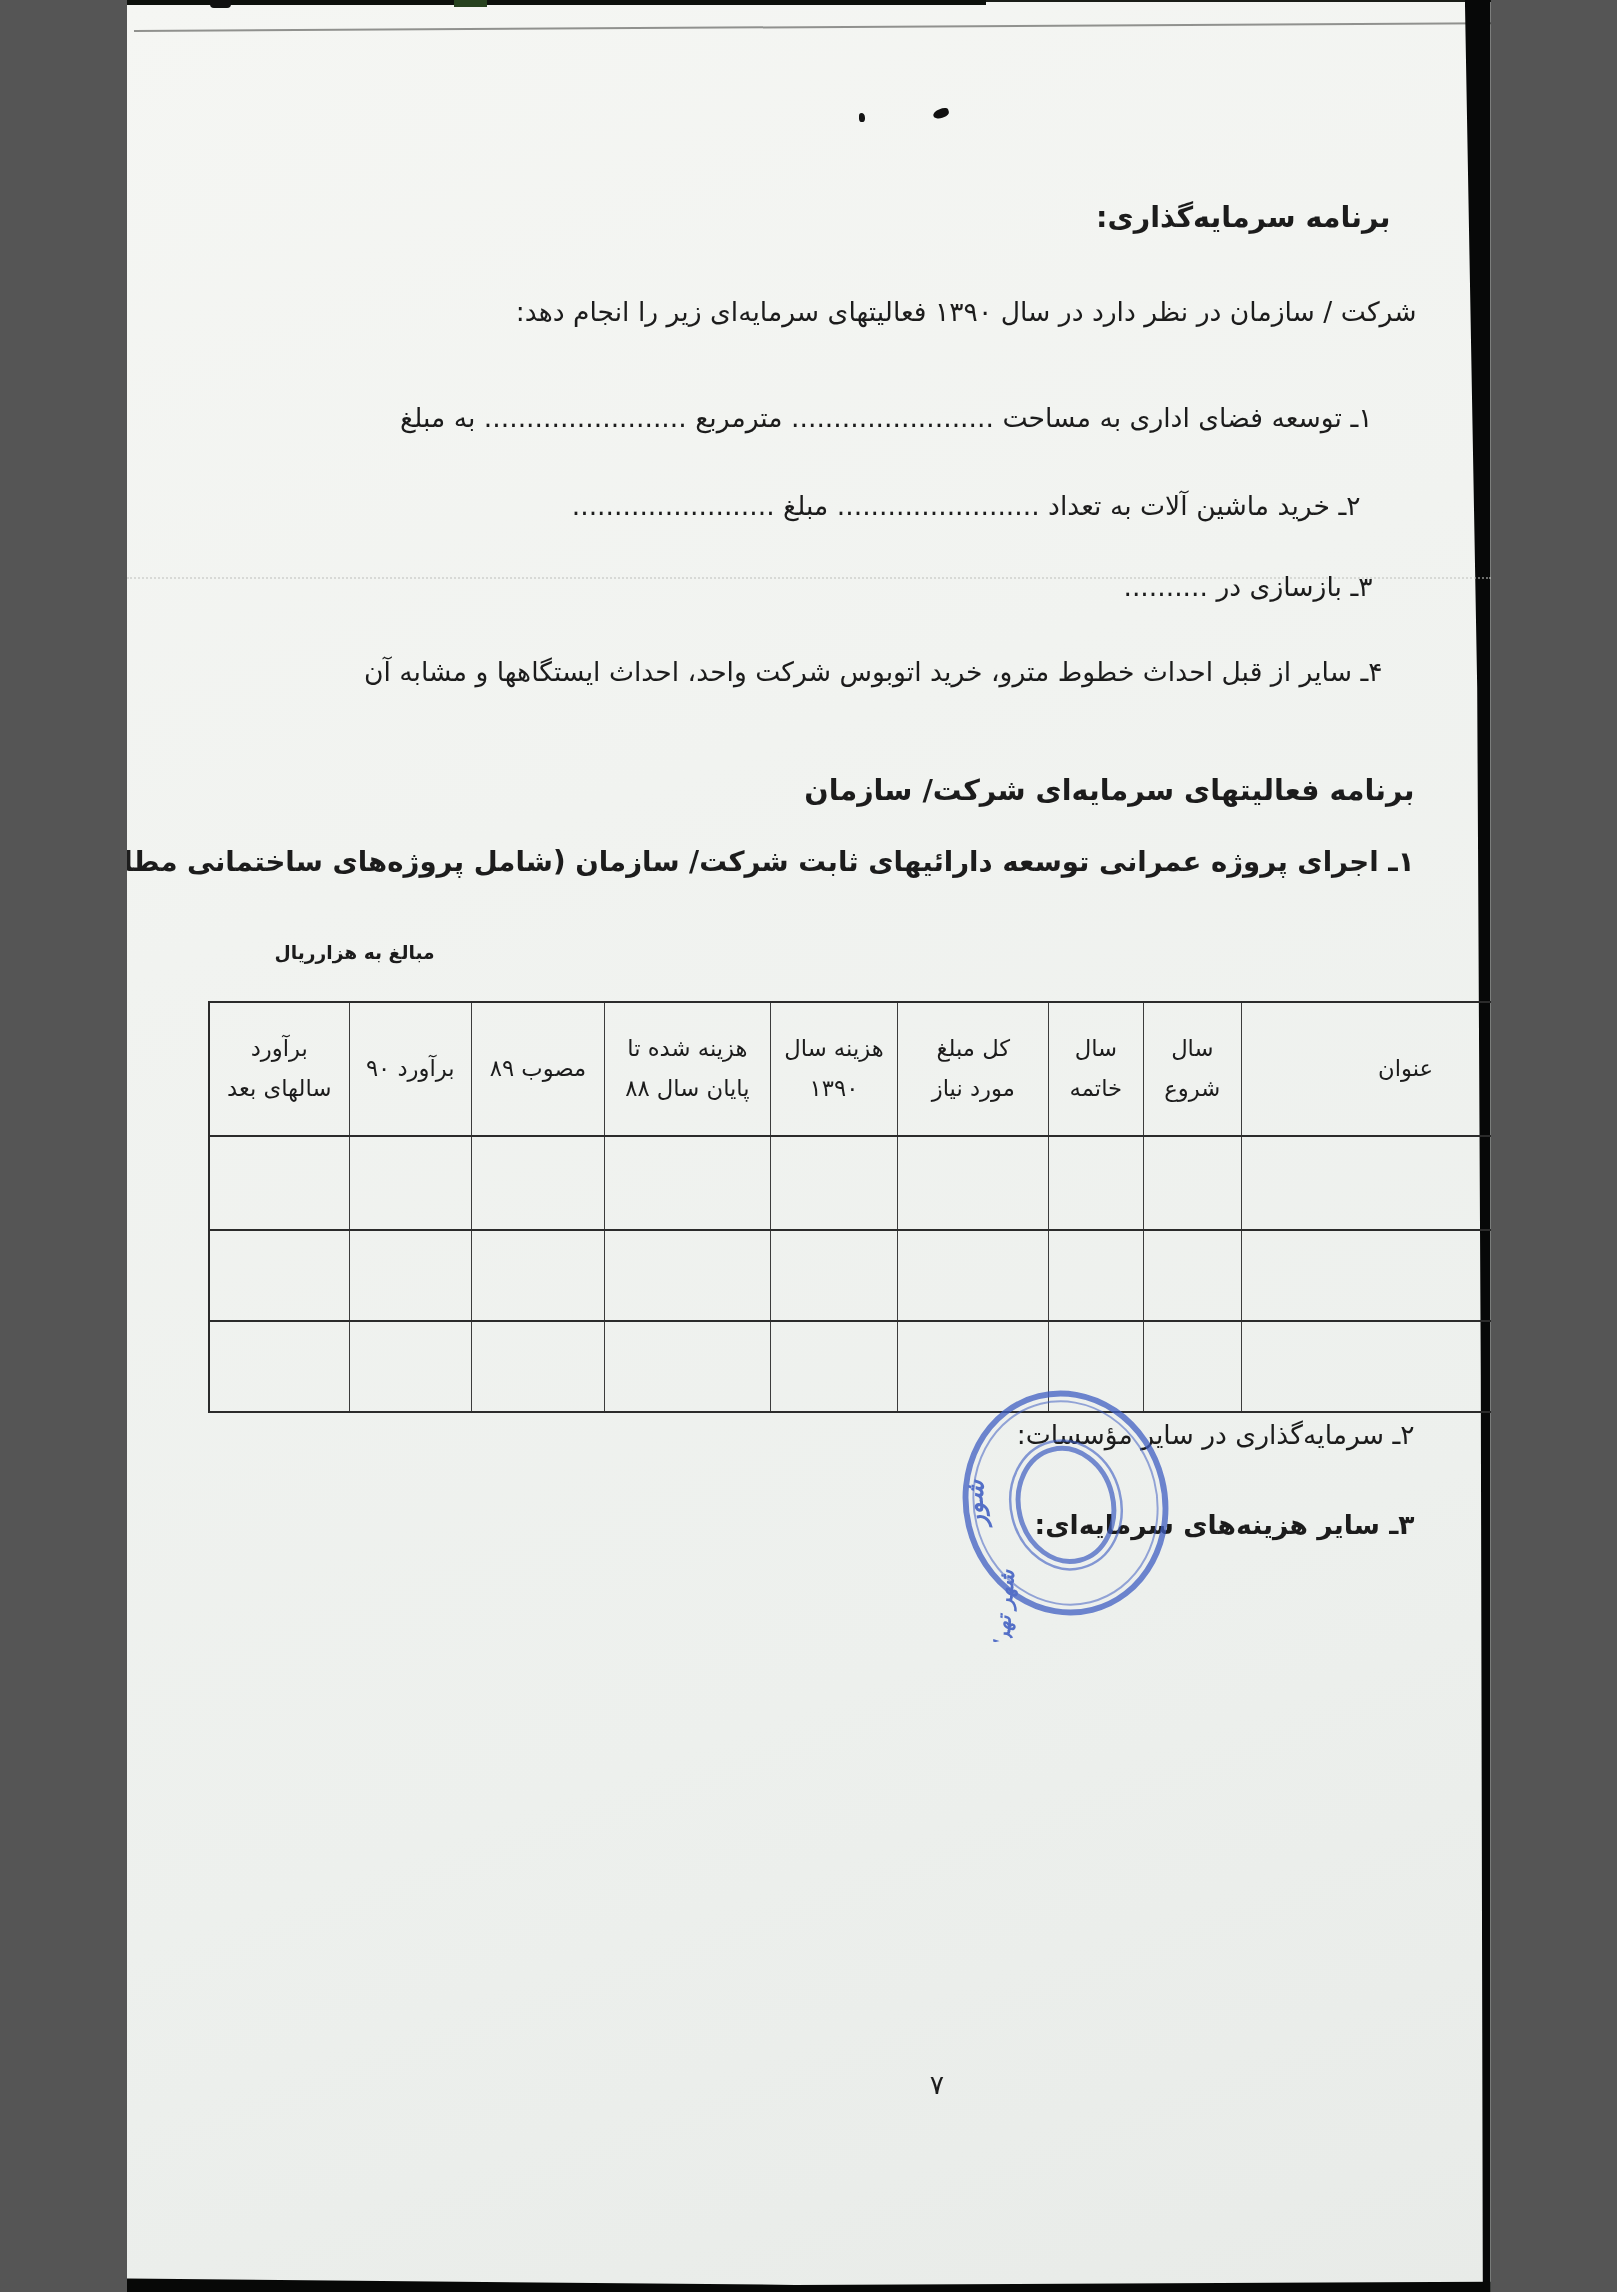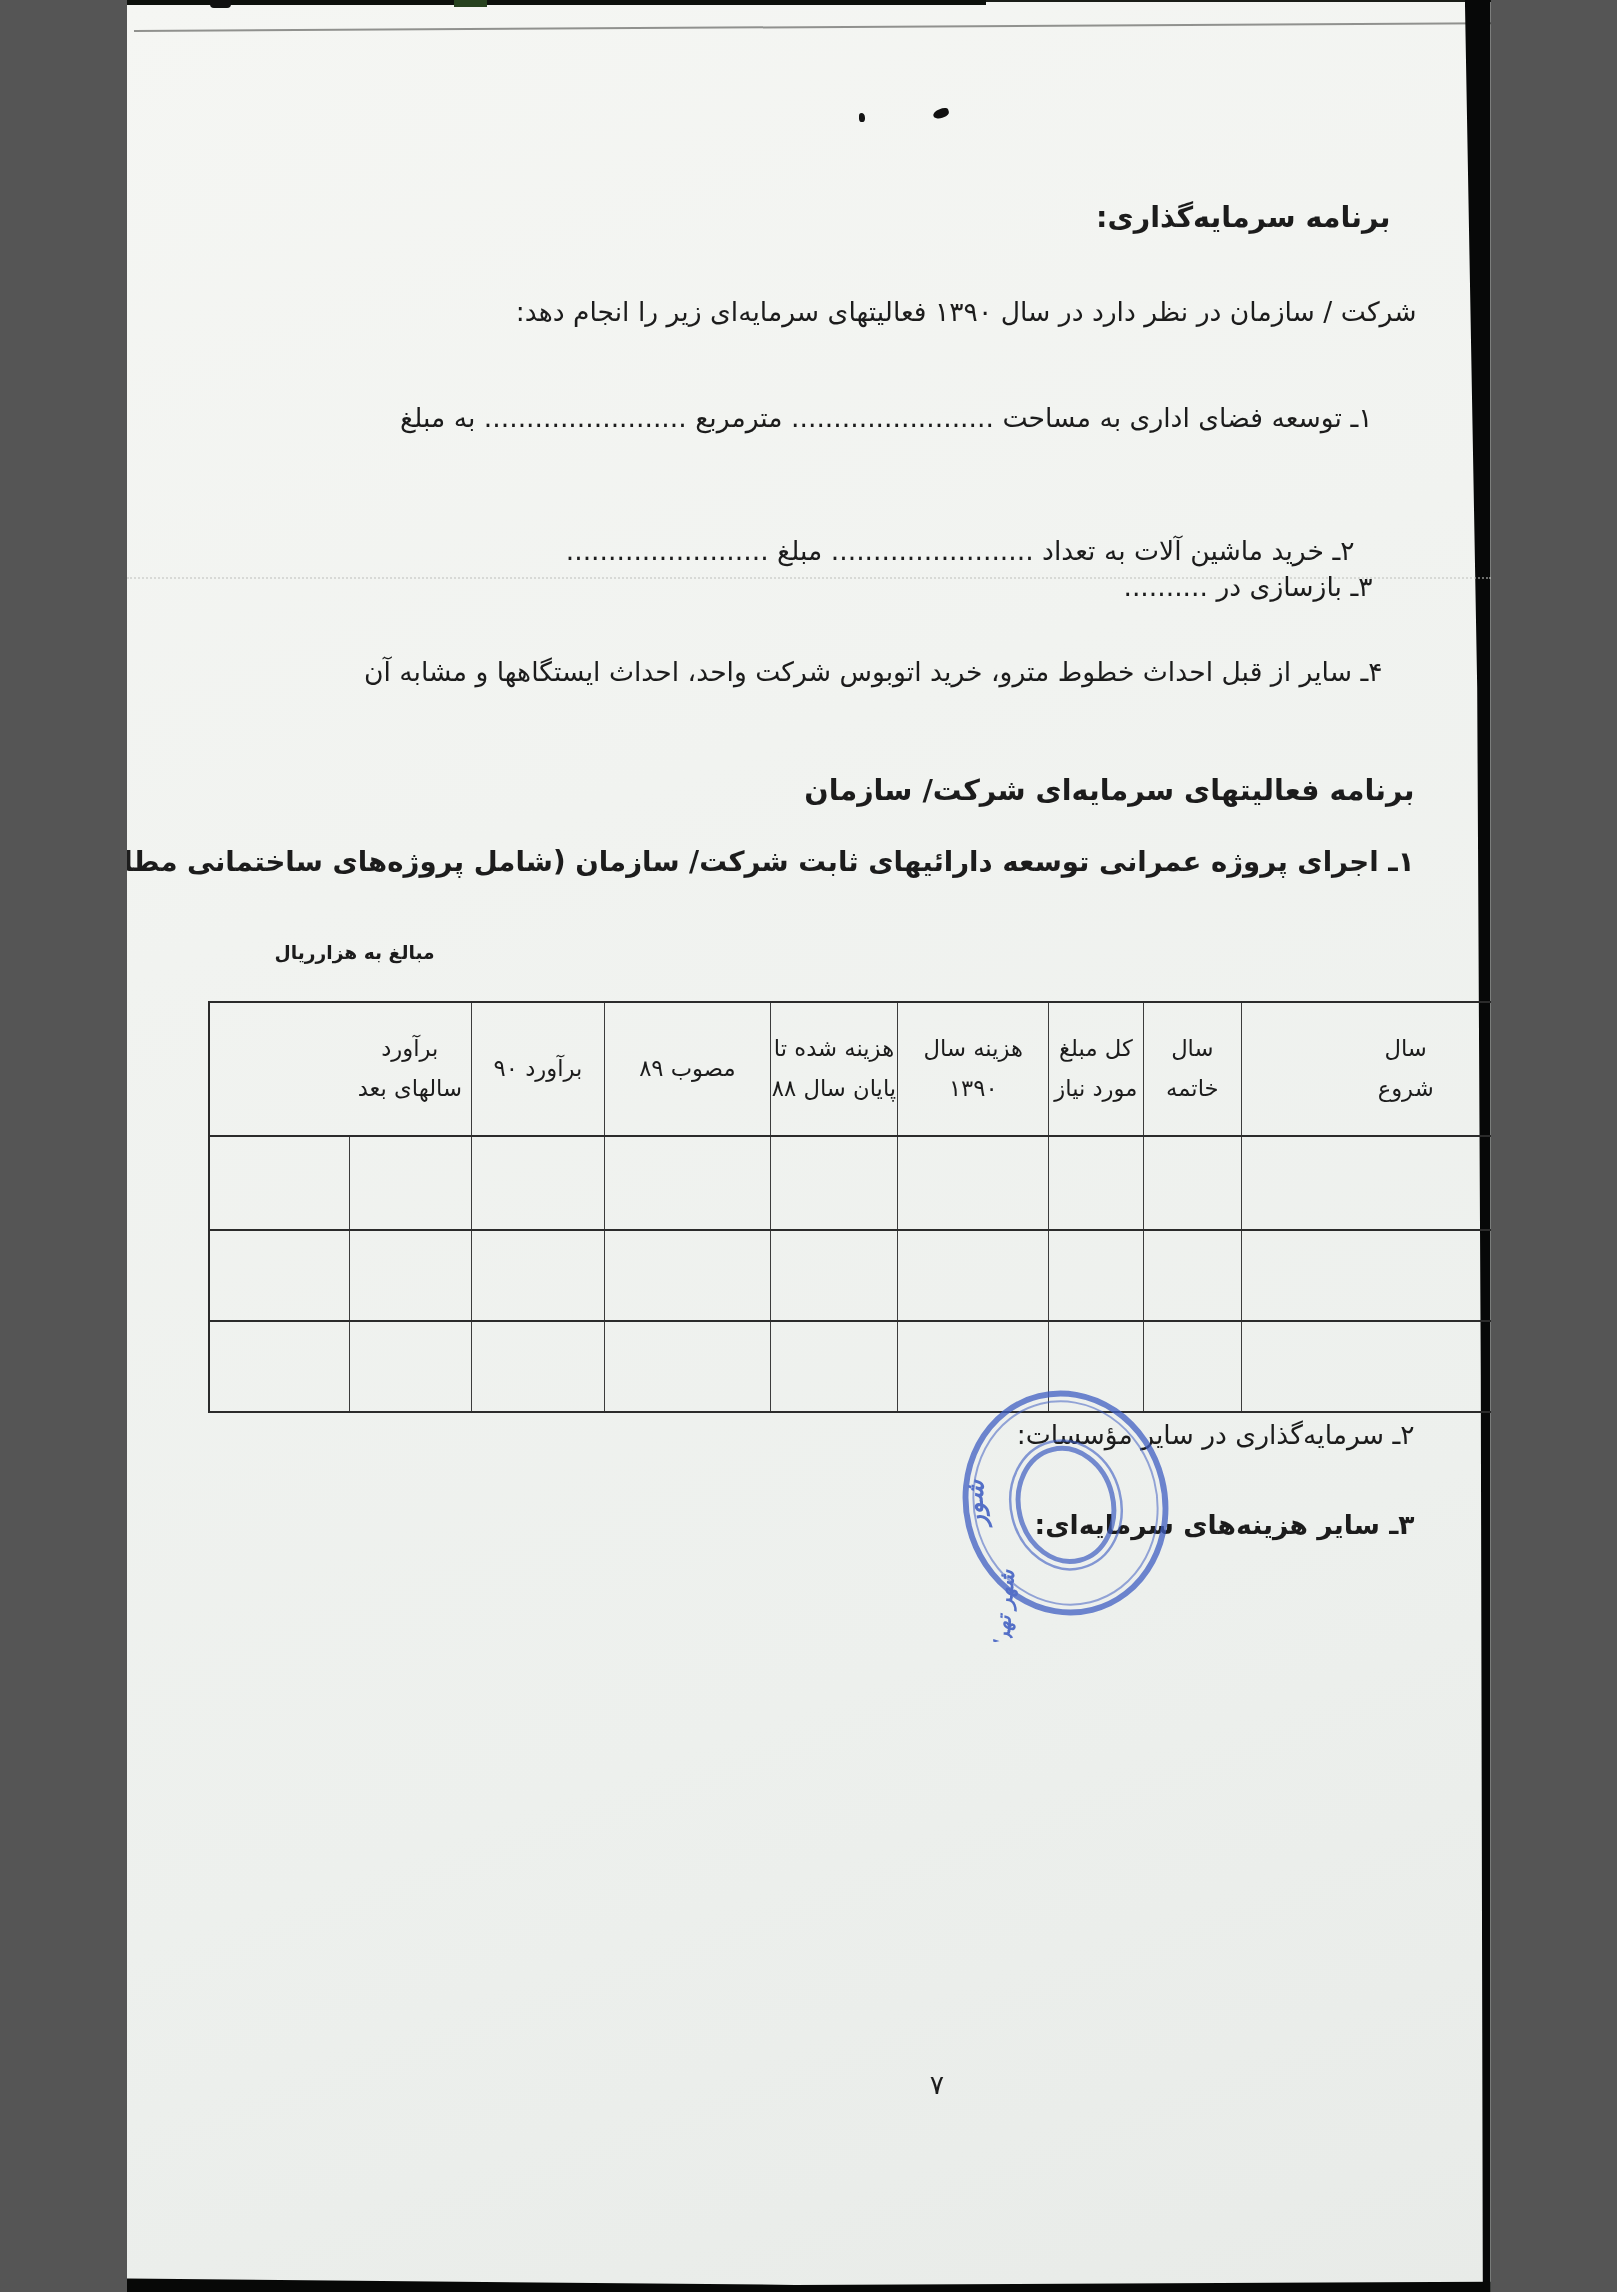--- a/index.html
+++ b/index.html
@@ -26,21 +26,21 @@
   .dot-a{position:absolute;width:6.9px;height:8.9px;background:#141414;border-radius:40% 60% 50% 50%;}
   .smudge{position:absolute;width:15.8px;height:8.9px;background:#101010;border-radius:60% 40% 50% 60%;transform:rotate(-18deg);}
   .fold-line{position:absolute;top:577px;left:0;width:100%;border-top:2px dotted #c2c4c0;opacity:.55;}
 
   
   .tline{position:absolute;white-space:nowrap;font-size:26.6px;letter-spacing:0;}
   .bold{font-weight:bold;}
   .title{top:200px;right:100px;font-size:28.6px;}
   .intro{top:296px;right:74px;}
   .item1{top:402px;right:118px;}
-  .item2{top:490px;right:136px;margin-top:45px;}
+  .item2{top:490px;right:130px;}
   .item3{top:571px;right:118px;}
   .item4{top:656px;right:108px;}
   .sechead{top:751px;right:76px;font-size:28.6px;margin-top:22px;}
   .secitem{top:845px;right:76px;font-size:27.6px;}
   .note{top:942px;left:148px;right:auto;font-size:18.7px;}
   .after1{top:1419px;right:76px;}
   .after2{top:1509px;right:76px;font-weight:bold;}
   .pagenum{top:2069px;left:781px;right:auto;width:59px;text-align:center;font-size:26.6px;}
 
   
@@ -98,20 +98,23 @@
   <div class="tline item3">۳ـ بازسازی در ..........</div>
   <div class="tline item4">۴ـ سایر از قبل احداث خطوط مترو، خرید اتوبوس شرکت واحد، احداث ایستگاهها و مشابه آن</div>
   <div class="tline sechead bold">برنامه فعالیتهای سرمایه‌ای شرکت/ سازمان</div>
   <div class="tline secitem bold">۱ـ اجرای پروژه عمرانی توسعه دارائیهای ثابت شرکت/ سازمان (شامل پروژه‌های ساختمانی مطالعاتی و غیره)</div>
   <div class="tline note bold">مبالغ به هزارریال</div>
 
   <div class="ptable">
     <div class="trow hrow">
       <div class="cell">
           <div>شماره</div>
+        </div>
+      <div class="cell">
+          <div>عنوان</div>
         </div>
       <div class="cell">
           <div>سال</div>
           <div>شروع</div>
         </div>
       <div class="cell">
           <div>سال</div>
           <div>خاتمه</div>
         </div>
       <div class="cell">

